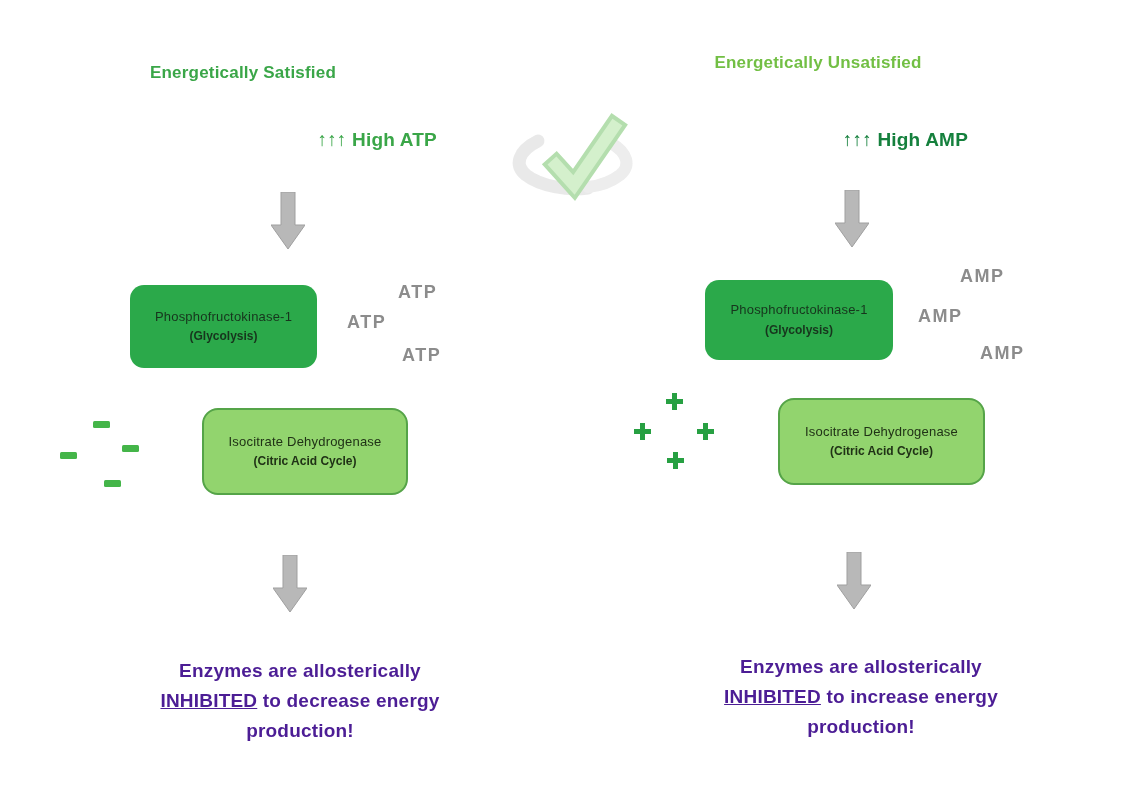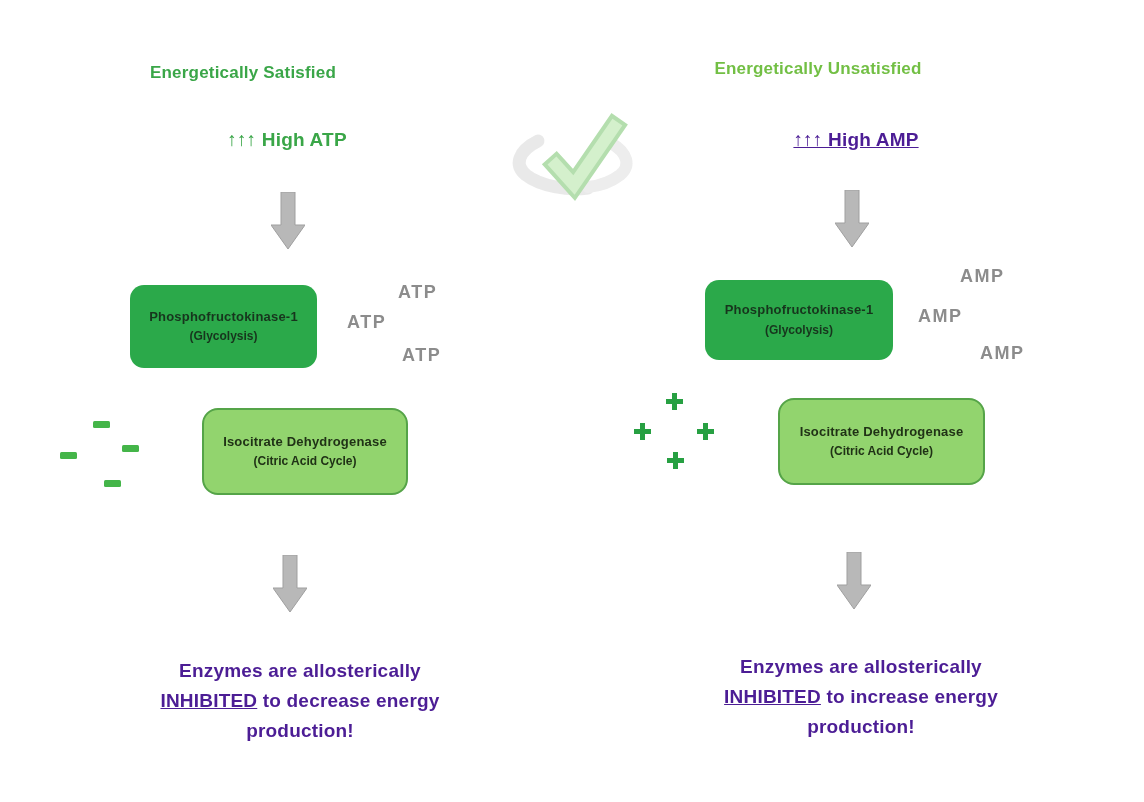--- a/index.html
+++ b/index.html
@@ -2,26 +2,26 @@
 <html><head>
 <meta charset="utf-8">
 <style>
   html,body{margin:0;padding:0;background:#fff;}
   .canvas{
     position:relative;width:1144px;height:802px;background:#ffffff;
     font-family:"Liberation Sans",sans-serif;overflow:hidden;
   }
   .abs{position:absolute;}
   .title{font-size:17px;font-weight:700;text-align:center;letter-spacing:.2px;}
-  .subtitle{font-size:19px;font-weight:700;text-align:center;letter-spacing:.2px;}
+  .subtitle{font-size:19px;font-weight:700;text-align:right;letter-spacing:.2px;}
   .enzyme{
     border-radius:14px;display:flex;flex-direction:column;justify-content:center;
     align-items:center;text-align:center;line-height:1.6;box-sizing:border-box;
   }
-  .enzyme .l1{font-size:13px;font-weight:700;letter-spacing:.2px;}
+  .enzyme .l1{font-size:13px;font-weight:400;letter-spacing:.2px;}
   .enzyme .l2{font-size:12px;font-weight:700;}
   .enzyme.dark{background:#2ba94a;color:#17351d;}
   .enzyme.light{background:#92d46e;border:2px solid #55a448;border-radius:16px;color:#203216;}
   .reg{font-size:18px;font-weight:600;color:#8c8c8c;letter-spacing:1.5px;}
   .minus{width:17px;height:7px;background:#44b549;border-radius:1.5px;}
   .caption{font-size:19px;font-weight:600;color:#4c1d95;text-align:center;line-height:30px;letter-spacing:.2px;}
   .caption b{font-weight:800;text-decoration:underline;}
   .watermark{opacity:.85;}
 </style>
 </head>
@@ -70,23 +70,23 @@
   <svg class="abs" style="left:273px;top:555px;" width="34" height="58" viewBox="0 0 34 58">
     <path d="M10 0 H24 V33 H34 L17 57 L0 33 H10 Z" fill="#b8b8b8" stroke="#9f9f9f" stroke-width="1"></path>
   </svg>
 
   <div class="abs caption" style="left:150px;top:656px;width:300px;">
     <span>Enzymes are allosterically</span><br>
     <b>INHIBITED</b><span> to decrease energy</span><br>
     <span>production!</span>
   </div>
 
-  <div class="abs title" style="left:668px;top:59px;width:300px;color:#72bf44;">Energetically Unsatisfied</div>
+  <div class="abs title" style="left:668px;top:53px;width:300px;color:#72bf44;">Energetically Unsatisfied</div>
 
-  <div class="abs subtitle" style="left:706px;top:129px;width:300px;color:#4c1d95;text-decoration:underline;">↑↑↑ High AMP</div>
+  <div class="abs subtitle" style="left:668px;top:129px;width:300px;color:#15803d;">↑↑↑ High AMP</div>
 
   <svg class="abs" style="left:835px;top:190px;" width="34" height="58" viewBox="0 0 34 58">
     <path d="M10 0 H24 V33 H34 L17 57 L0 33 H10 Z" fill="#b8b8b8" stroke="#9f9f9f" stroke-width="1"></path>
   </svg>
 
   <div class="abs enzyme dark" style="left:705px;top:280px;width:188px;height:80px;">
     <div class="l1">Phosphofructokinase-1</div>
     <div class="l2">(Glycolysis)</div>
   </div>
 

